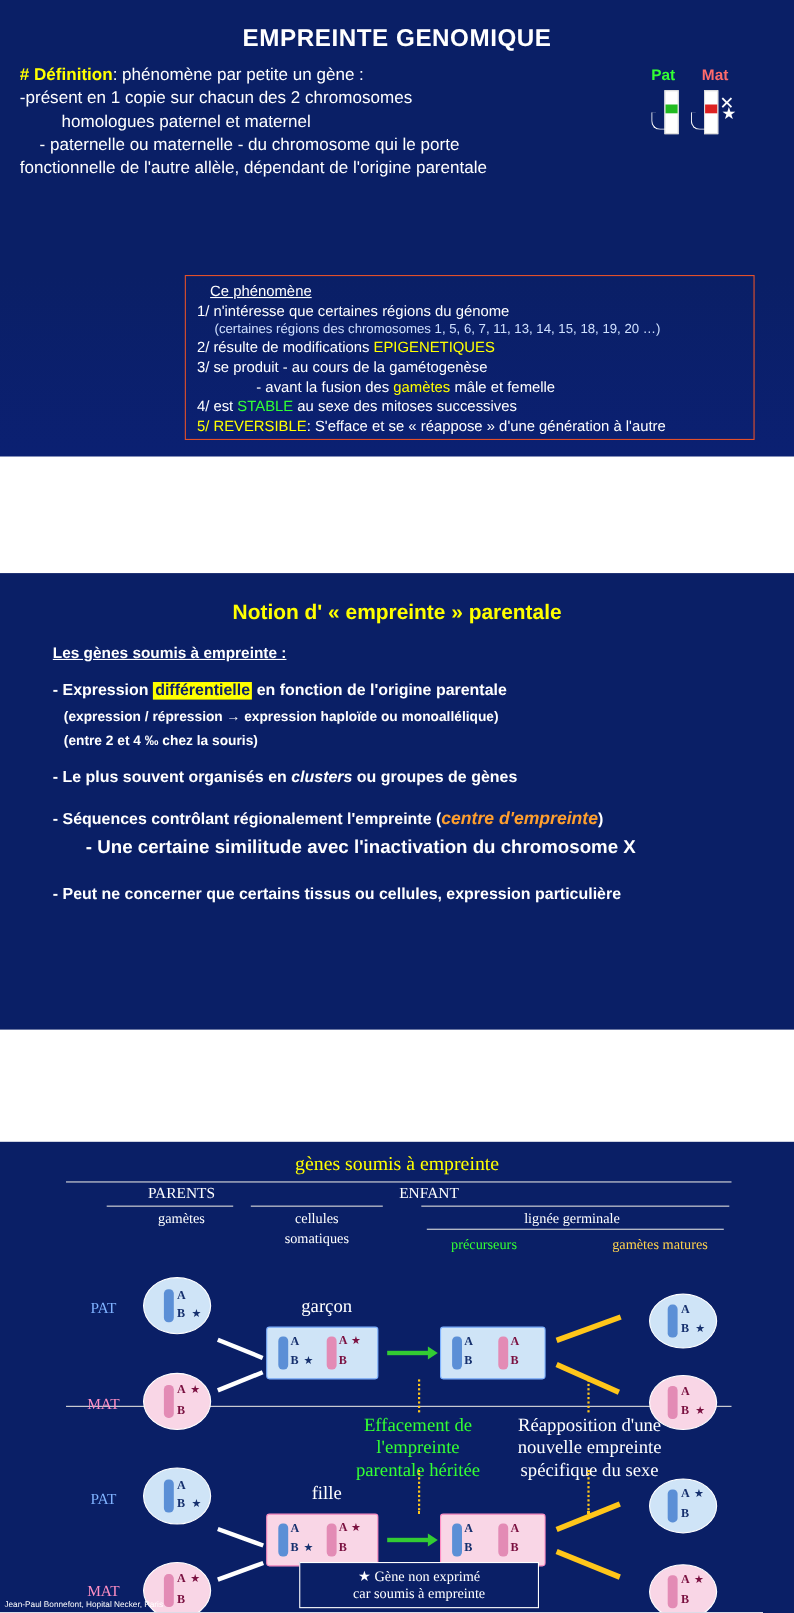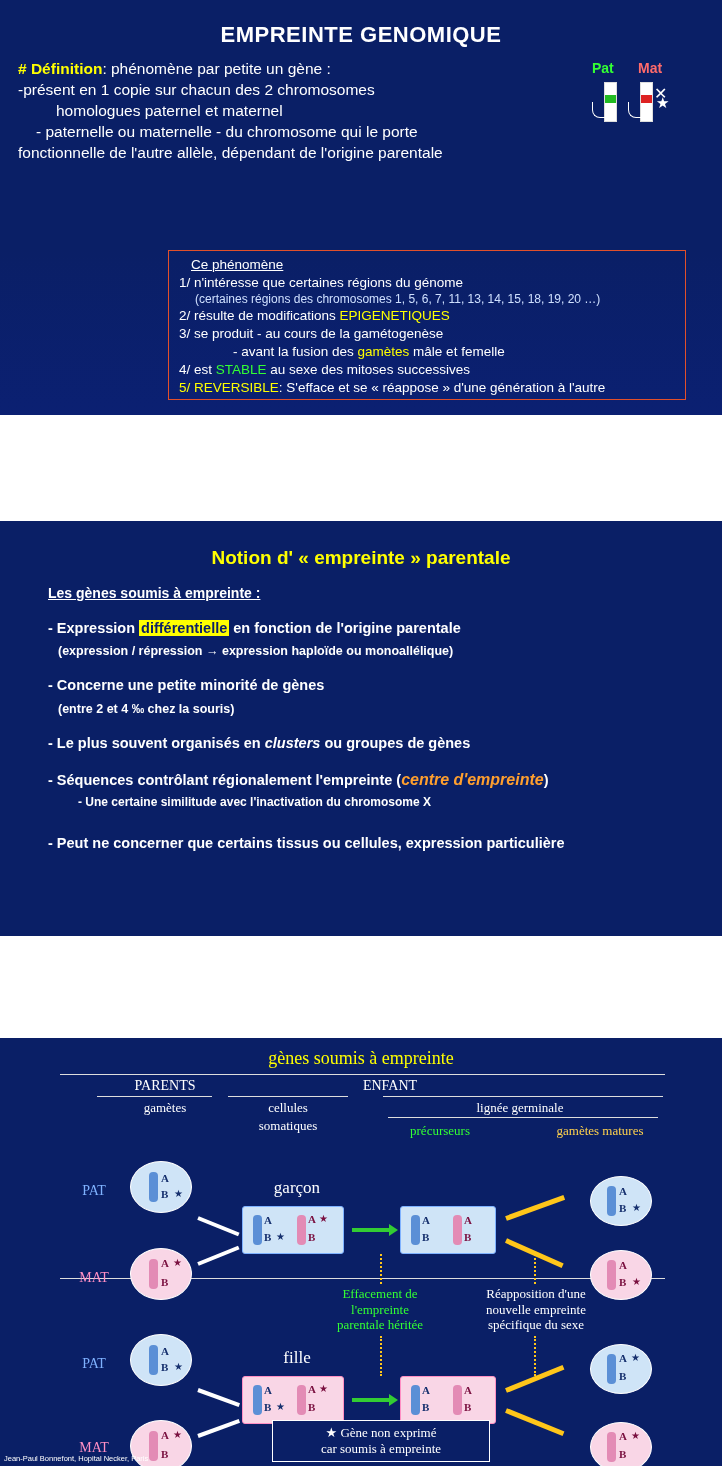--- a/index.html
+++ b/index.html
@@ -111,21 +111,21 @@
     text-align: center;
     color: #ffff00;
     font-size: 19px;
     font-weight: bold;
     padding-top: 26px;
   }
   .s2-body { padding: 16px 0 0 48px; font-size: 14px; line-height: 1.2; }
   .s2-sub { font-weight: bold; text-decoration: underline; font-size: 14px; margin-bottom: 14px; }
   .s2-item { font-weight: bold; font-size: 14.5px; margin-top: 18px; }
   .s2-note { font-weight: bold; font-size: 12.5px; margin-top: 7px; padding-left: 10px; }
-  .s2-dash { font-size: 12px; margin-top: 6px; padding-left: 30px; font-weight: bold; }
+  .s2-dash { font-size: 17px; margin-top: 6px; padding-left: 30px; font-weight: bold; }
   .s2-para { font-weight: bold; font-size: 14.5px; margin-top: 22px; line-height: 1.6; }
   .s2-para .ind { padding-left: 26px; display: inline-block; }
   .hl-yellow { background: #ffff00; color: #0a1f66; font-weight: bold; padding: 0 2px; }
   .orange { color: #ff9f2e; font-weight: bold; font-size: 16px; font-style: italic; }
   .ital { font-style: italic; }
 
   
   .slide3 {
     position: absolute;
     left: 0; top: 1038px;
@@ -142,21 +142,21 @@
     padding-top: 10px;
     font-family: "Liberation Serif", serif;
   }
   .s3-rule { position: absolute; height: 1px; background: #dddddd; }
   .s3-lab { position: absolute; font-size: 14px; text-align: center; }
   .s3-lab.white { color: #ffffff; }
   .s3-lab.green { color: #33ff33; text-align: center; }
   .s3-lab.yellow { color: #ffd24d; }
   .s3-lab.blue { color: #7fb2ff; }
   .s3-lab.pink { color: #ff8fc4; }
-  .s3-small { position: absolute; font-size: 13px; color: #33ff33; text-align: center; line-height: 1.2; }
+  .s3-small { position: absolute; font-size: 17px; color: #33ff33; text-align: center; line-height: 1.2; }
   .s3-small.y { color: #ffffff; }
   .cell-blue {
     position: absolute; background: #cfe4f7; border: 1px solid #7fb2ff; border-radius: 3px;
   }
   .cell-pink {
     position: absolute; background: #f9d6e6; border: 1px solid #ff8fc4; border-radius: 3px;
   }
   .oval-blue {
     position: absolute; background: #cfe4f7; border: 1.5px solid #ffffff; border-radius: 50%;
   }
@@ -247,21 +247,20 @@
   <div class="slide2">
     <div class="s2-title">Notion d'  « empreinte » parentale</div>
     <div class="s2-body">
       <div class="s2-sub">Les gènes soumis à empreinte :</div>
 
       <div class="s2-item">
         <span>- Expression </span><span class="hl-yellow">différentielle</span><span> en fonction de l'origine parentale</span>
       </div>
       <div class="s2-note">(expression / répression → expression haploïde ou monoallélique)</div>
 
-      <div class="s2-item">- Concerne une petite minorité de gènes</div>
       <div class="s2-note">(entre 2 et 4 ‰ chez la souris)</div>
 
       <div class="s2-item">
         <span>- Le plus souvent organisés en </span><span class="ital">clusters</span><span> ou groupes de gènes</span>
       </div>
 
       <div class="s2-item">
         <span>- Séquences contrôlant régionalement l'empreinte (</span><span class="orange">centre d'empreinte</span><span>)</span>
       </div>
       <div class="s2-dash">-     Une certaine similitude avec l'inactivation du chromosome X</div>

